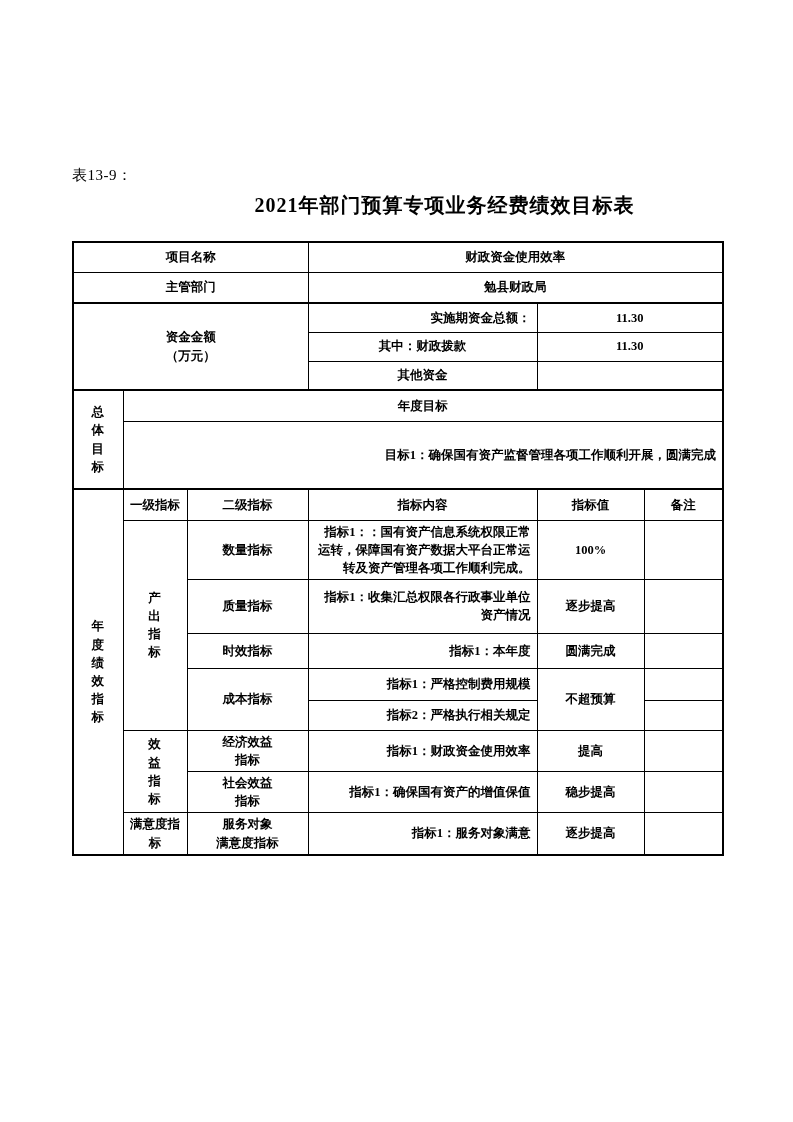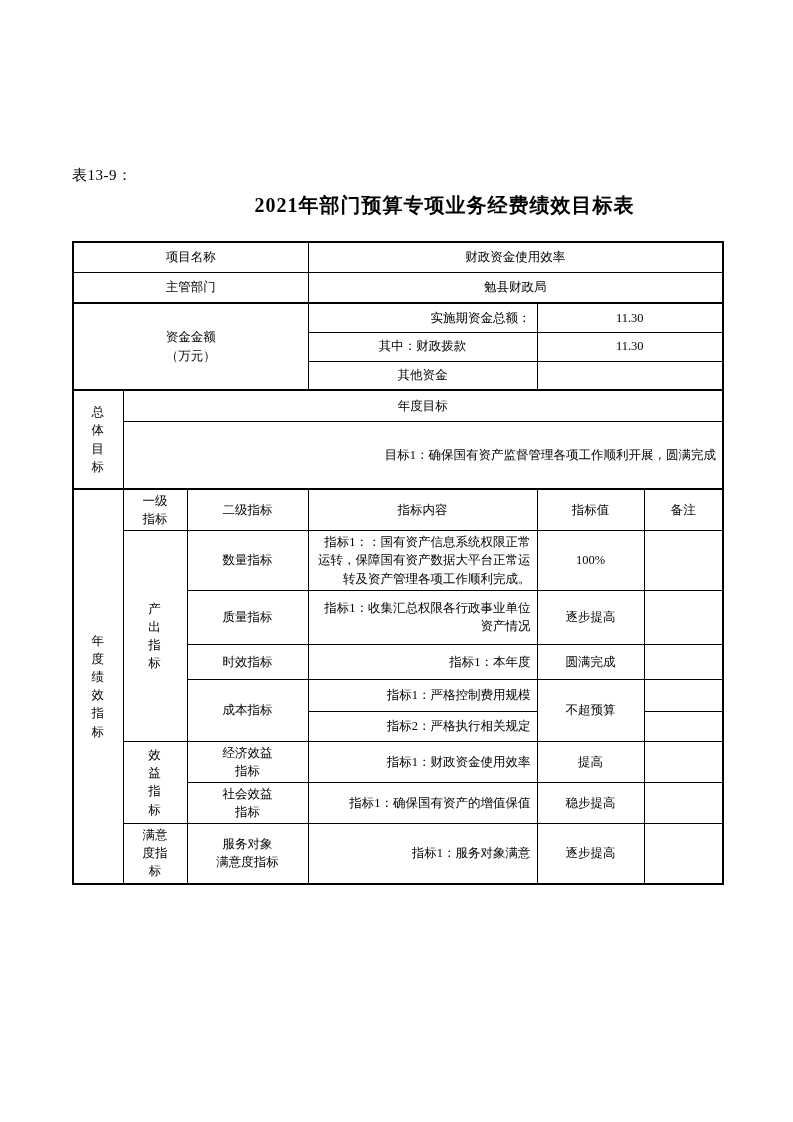--- a/index.html
+++ b/index.html
@@ -28,23 +28,24 @@
     width: 650px;
     border-collapse: collapse;
     table-layout: fixed;
     border: 2px solid #000;
     font-size: 12.5px;
   }
   .doc-table td {
     border: 1px solid #000;
     text-align: center;
     vertical-align: middle;
-    padding: 2px 16px;
+    padding: 2px 4px;
     line-height: 1.45;
     word-break: break-all;
+    font-weight: bold;
   }
   tr.section-top td { border-top-width: 2px; }
   .doc-table td.left { text-align: right; padding-left: 7px; padding-right: 6px; }
   .preline { white-space: pre-line; margin-top: 27px; }
 
   
   tr.h30 { height: 30px; } tr.h31 { height: 31px; } tr.h29 { height: 29px; }
   tr.h77 { height: 68px; } tr.h55 { height: 55px; } tr.h54 { height: 54px; }
   tr.h35 { height: 35px; } tr.h32 { height: 32px; } tr.h33 { height: 33px; }
 

